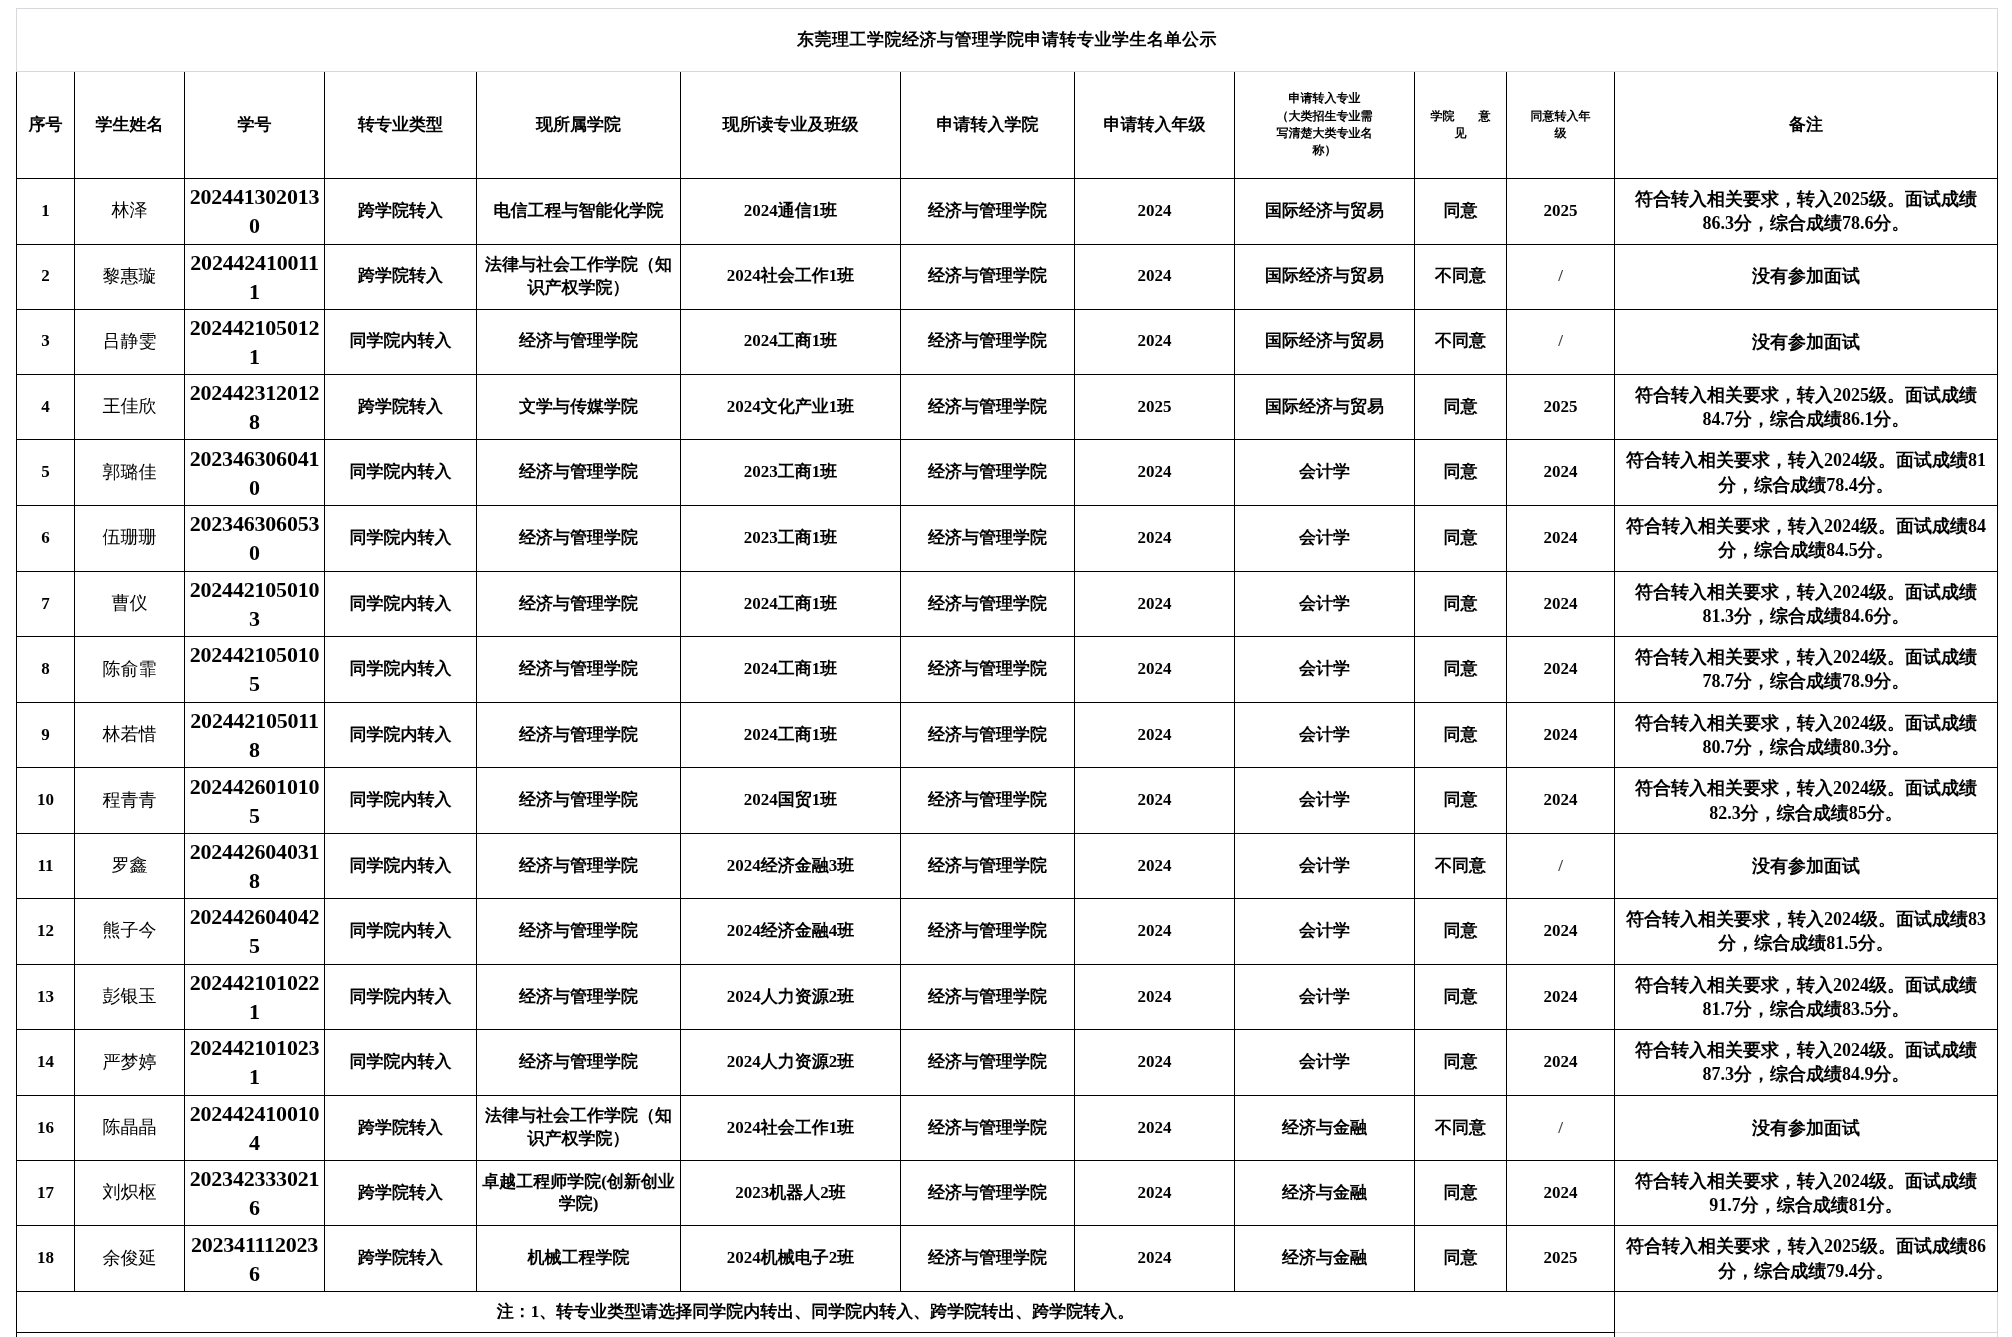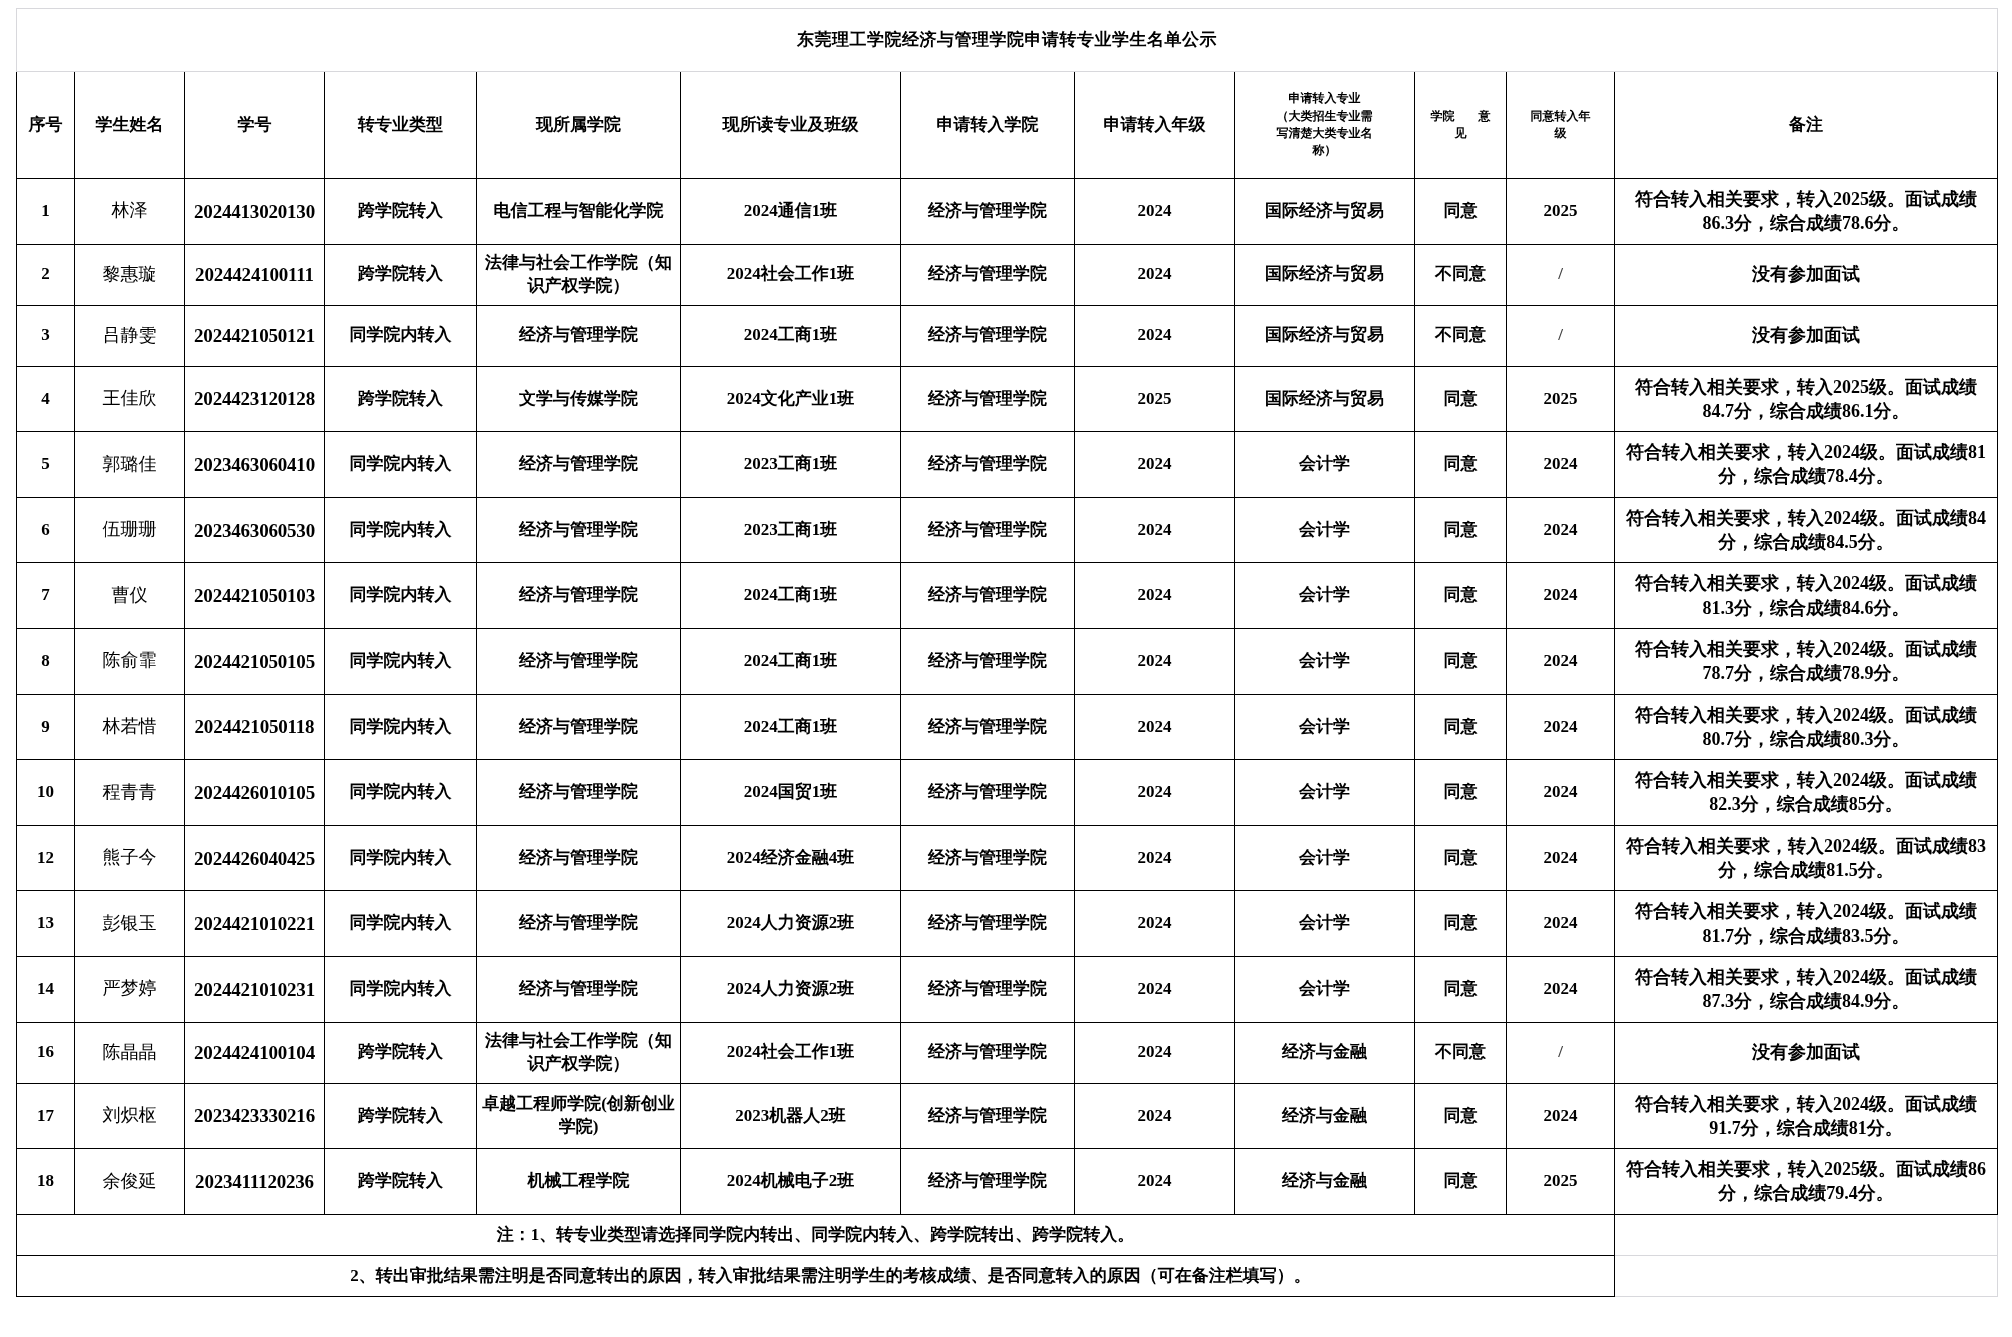--- a/index.html
+++ b/index.html
@@ -64,21 +64,21 @@
   }
   thead td.hdr-opinion {
     letter-spacing: 0px;
   }
   tbody td {
     font-weight: normal;
     height: 44px;
   }
   tbody td.c-idx { font-size: 17px; }
   tbody td.c-name { font-size: 18px; font-weight: normal; }
-  tbody td.c-sid { font-size: 19px; letter-spacing: -0.2px; }
+  tbody td.c-sid { font-size: 22px; letter-spacing: -0.2px; }
   tbody td.c-remark {
     font-size: 18px;
     line-height: 1.35;
     padding: 8px 8px;
   }
   tbody td.c-slash { font-size: 17px; color: #444; }
   
   .note-cell {
     text-align: left;
     font-family: Liberation Serif, serif;
@@ -281,20 +281,34 @@
           <td>经济与管理学院</td>
           <td>2024国贸1班</td>
           <td>经济与管理学院</td>
           <td>2024</td>
           <td>会计学</td>
           <td>同意</td>
           <td>2024</td>
           <td class="c-remark">符合转入相关要求，转入2024级。面试成绩82.3分，综合成绩85分。</td>
         </tr>
         <tr>
+          <td class="c-idx">11</td>
+          <td class="c-name">罗鑫</td>
+          <td class="c-sid">2024426040318</td>
+          <td>同学院内转入</td>
+          <td>经济与管理学院</td>
+          <td>2024经济金融3班</td>
+          <td>经济与管理学院</td>
+          <td>2024</td>
+          <td>会计学</td>
+          <td>不同意</td>
+          <td class="c-slash">/</td>
+          <td class="c-remark">没有参加面试</td>
+        </tr>
+        <tr>
           <td class="c-idx">12</td>
           <td class="c-name">熊子今</td>
           <td class="c-sid">2024426040425</td>
           <td>同学院内转入</td>
           <td>经济与管理学院</td>
           <td>2024经济金融4班</td>
           <td>经济与管理学院</td>
           <td>2024</td>
           <td>会计学</td>
           <td>同意</td>

